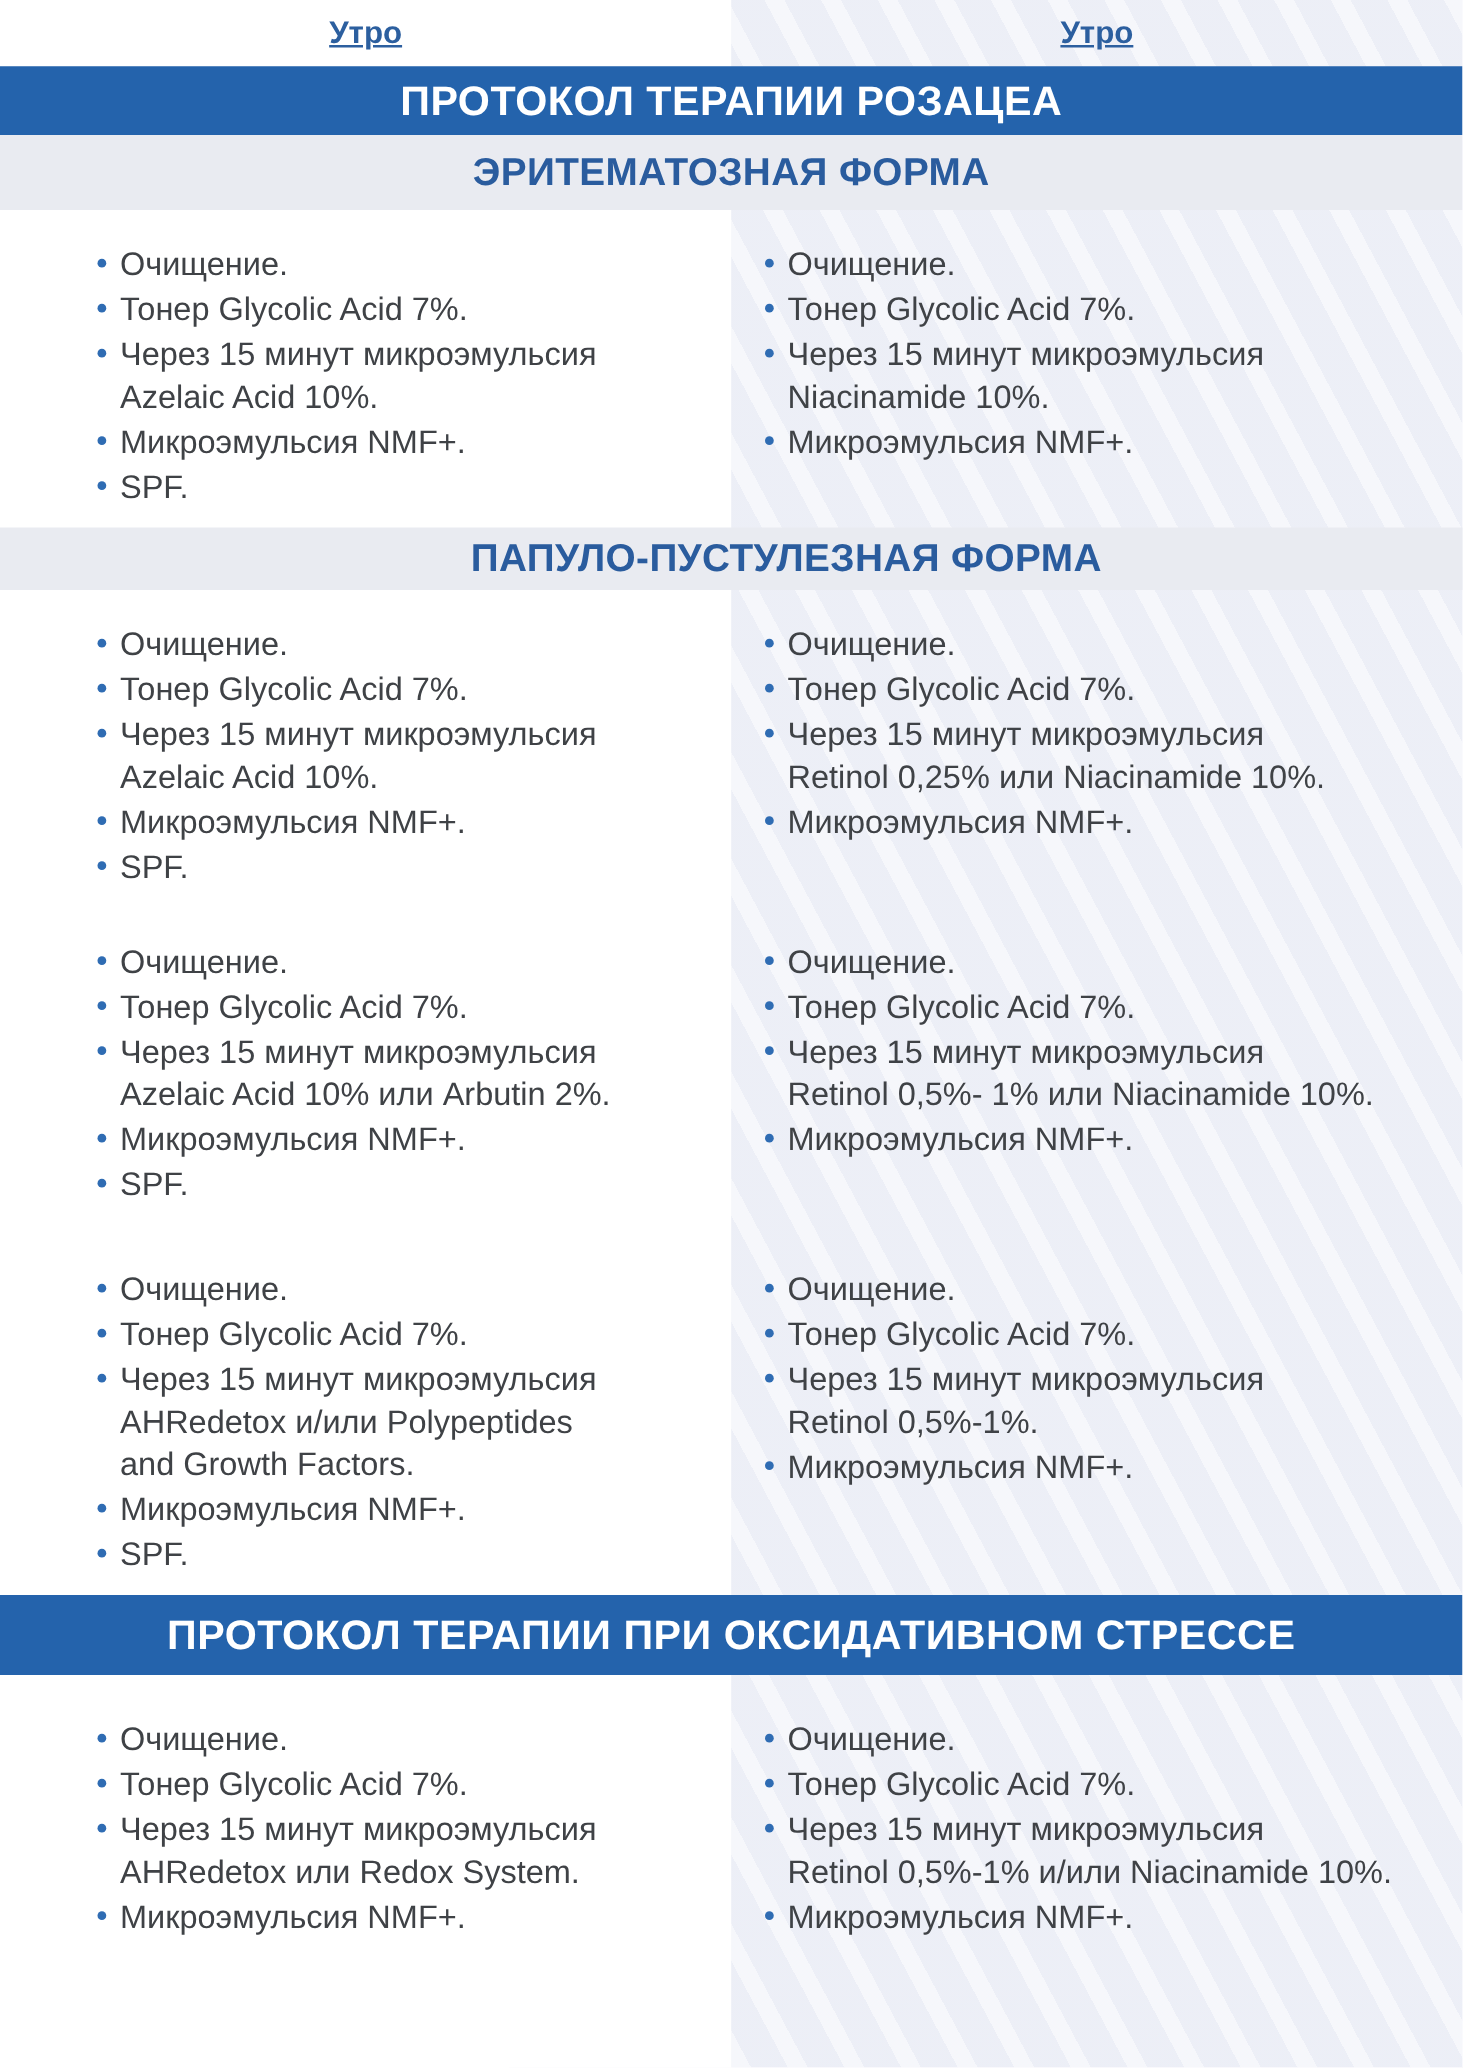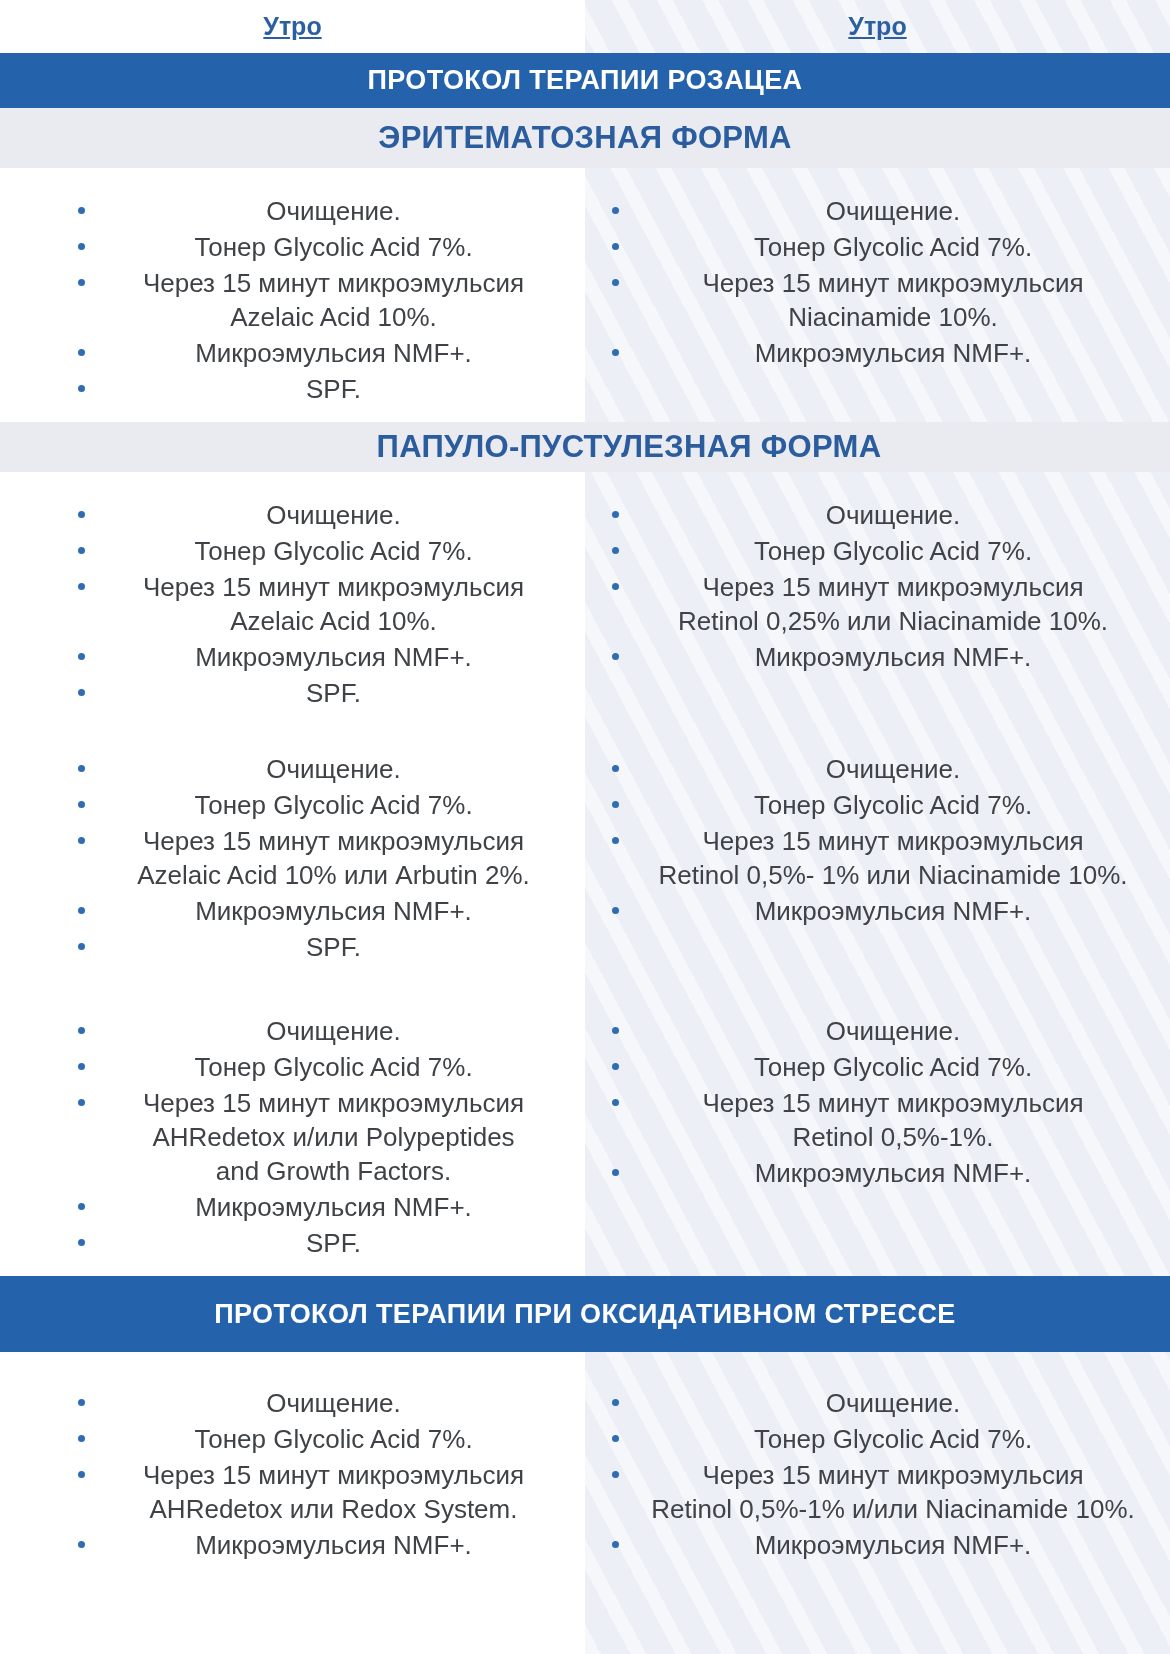--- a/index.html
+++ b/index.html
@@ -46,39 +46,38 @@
     display:flex;
     align-items:center;
     justify-content:center;
     text-align:center;
     font-weight:bold;
     width:100%;
   }
   .band.dark{
     background:#2463ac;
     color:#ffffff;
-    font-size:27px;
+    font-size:33px;
     letter-spacing:0.4px;
     height:55px;
   }
-  .band.dark.tall{height:76px;}
+  .band.dark.tall{height:64px;}
   .band.light{
     background:#e9ebf1;
     color:#2a5c9e;
     font-size:31px;
     letter-spacing:0.3px;
   }
   .band.light.b1{height:60px;}
   .band.light.b2{height:50px;padding-left:44px;}
 
   
   .list-row{
     display:flex;
     align-items:stretch;
-    text-align:center;
   }
   .list-row.r1{min-height:209px;}
   .list-row.r2{min-height:218px;}
   .list-row.r3{min-height:217px;}
   .list-row.r4{min-height:251px;}
   .list-row.r5{flex:1;}
   .list-col{
     width:50%;
     box-sizing:border-box;
     padding:26px 14px 14px 78px;

